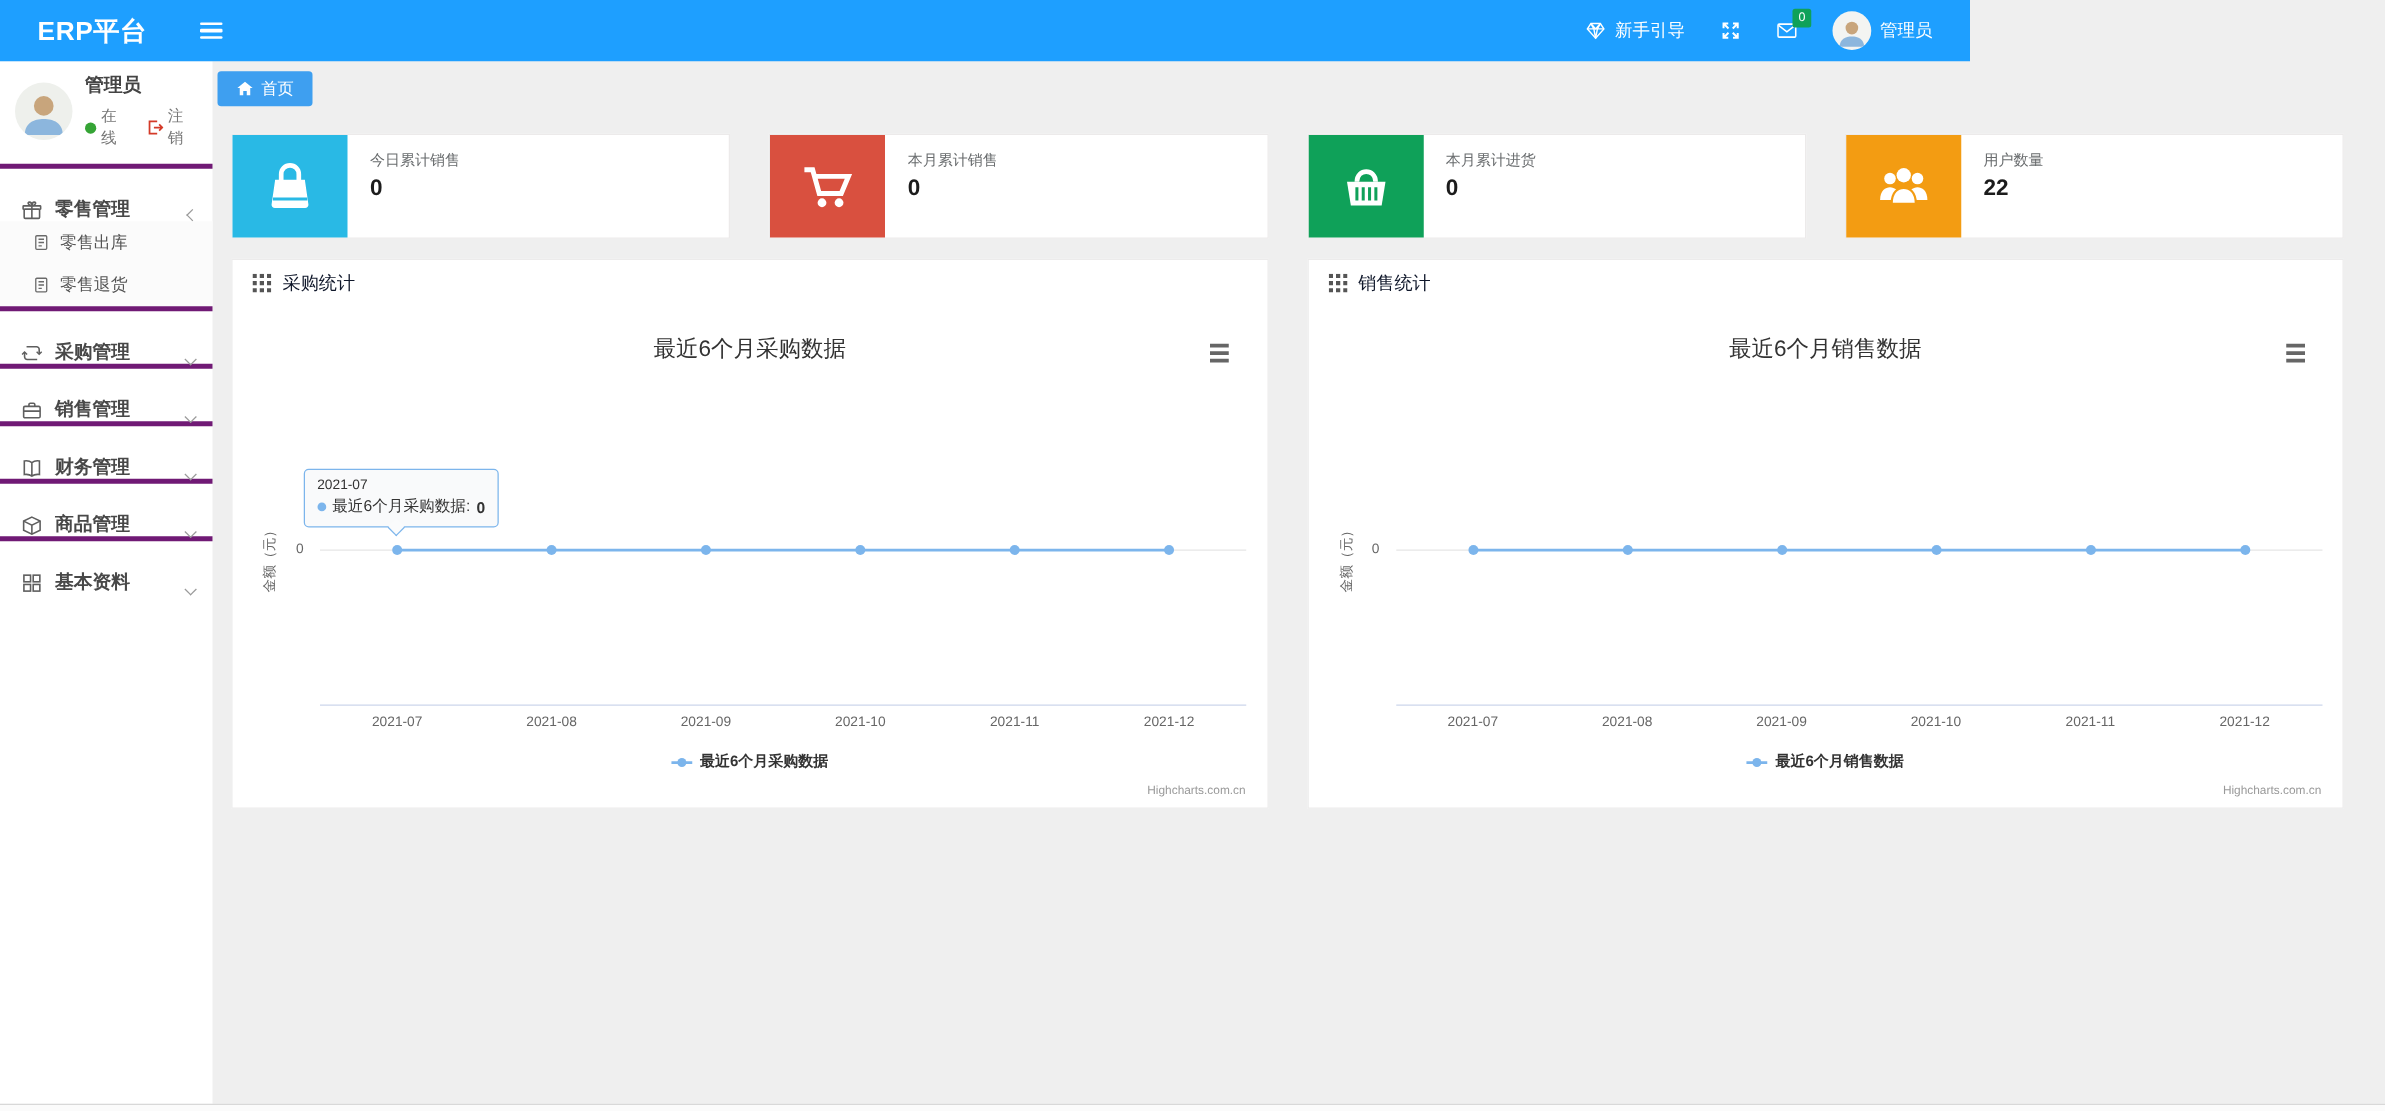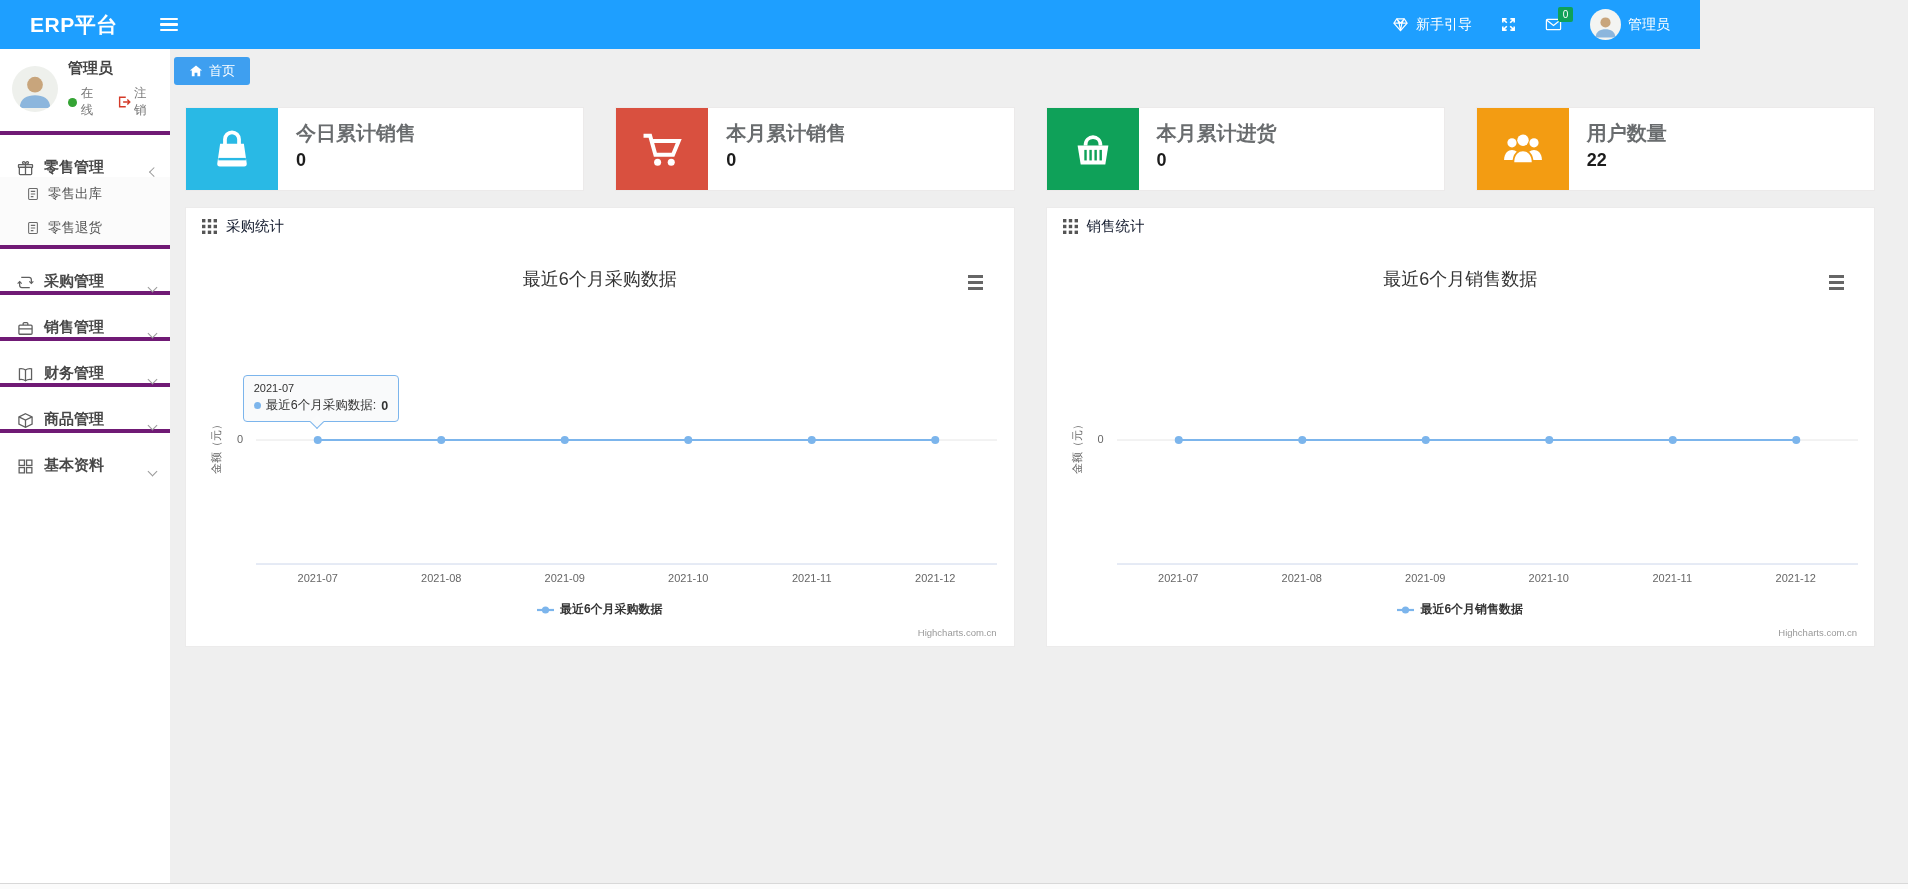--- a/index.html
+++ b/index.html
@@ -1,20 +1,20 @@
 <!DOCTYPE html>
 <html><head>
 <meta charset="utf-8">
 <style>
   * { box-sizing: border-box; margin: 0; padding: 0; }
   html,body { width:1908px; height:889px; overflow:hidden;
     font-family:"Liberation Sans","DejaVu Sans",sans-serif; background:#efefef; }
 
   
-  .topbar { position:absolute; left:0; top:0; width:1700px; height:49px;
+  .topbar { position:absolute; left:0; top:0; width:1576px; height:49px;
     background:#1E9FFF; display:flex; align-items:center; color:#fff; z-index:50; }
   .brand { font-size:21px; font-weight:bold; letter-spacing:.5px; padding:0 0 0 30px; }
   .burger { margin-left:42px; display:flex; flex-direction:column; gap:3px; cursor:pointer; }
   .burger span { width:18px; height:2.6px; background:#fff; border-radius:1px; }
   .top-right { margin-left:auto; display:flex; align-items:center; gap:28px; padding-right:30px; font-size:14px; }
   .top-item { display:flex; align-items:center; gap:7px; cursor:pointer; }
   .mail-wrap { position:relative; }
   .badge { position:absolute; top:-9px; right:-11px; min-width:15px; height:15px;
     border-radius:2px; color:#fff; font-size:10px; line-height:15px; text-align:center; padding:0 3px; }
   .tb-avatar { width:31px; height:31px; border-radius:50%; background:#f3f4f2; overflow:hidden; display:flex; align-items:flex-end; justify-content:center; }
@@ -45,21 +45,21 @@
   
   .content { position:absolute; left:170px; top:49px; width:1738px; height:834px; }
   .crumb-tab { position:absolute; left:4px; top:8px; height:28px; border-radius:3px;
     display:flex; align-items:center; gap:6px; padding:0 15px; color:#fff; font-size:13px; cursor:pointer; }
 
   .cards-row { position:absolute; left:15px; top:58px; right:33px; height:84px; display:flex; gap:31px; }
   .stat-card { flex:1; background:#fff; display:flex; border:1px solid #eceaea; }
   .stat-icon { width:92px; height:100%; flex:none; display:flex; align-items:center; justify-content:center; color:#fff; }
   .stat-icon svg { width:44px; height:44px; }
   .stat-body { padding:12px 0 0 18px; }
-  .stat-label { font-size:20px; color:#696c6e; margin-bottom:3px;font-weight:bold; }
+  .stat-label { font-size:12px; color:#696c6e; margin-bottom:3px; }
   .stat-value { font-size:18px; font-weight:bold; color:#1c1c1c; }
 
   .panels-row { position:absolute; left:15px; top:158px; right:33px; height:440px; display:flex; gap:31px; }
   .panel { flex:1; background:#fff; border:1px solid #ecebeb; }
   .panel-head { height:37px; display:flex; align-items:center; gap:9px; padding:0 16px; }
   .panel-title { font-size:14.5px; color:#0f172a; }
   .chart { position:relative; height:400px; margin:0 15px; }
   .hc-menu { position:absolute; right:10px; top:26px; width:26px; height:22px; border:0; background:transparent;
     display:flex; flex-direction:column; gap:3px; align-items:center; justify-content:center; cursor:pointer; z-index:5; }
   .hc-menu span { width:15px; height:3px; background:#666; }

